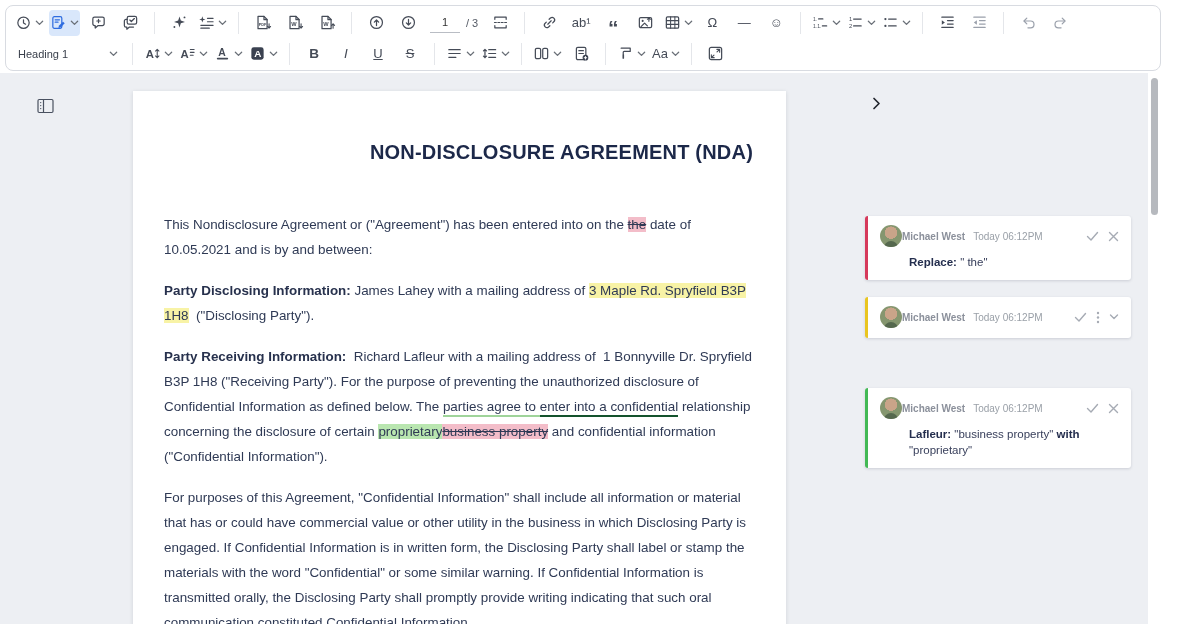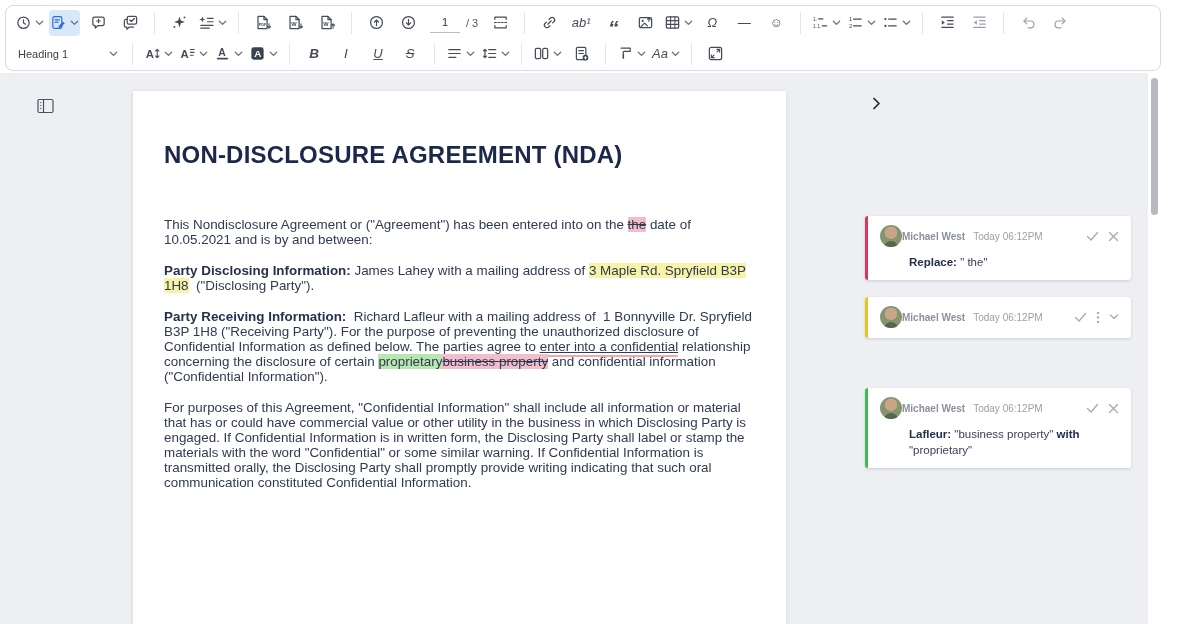--- a/index.html
+++ b/index.html
@@ -9,21 +9,21 @@
   
   .toolbar{position:absolute;left:5px;top:5px;width:1156px;height:66px;border:1px solid #d8dbe1;
     border-radius:8px;background:#fff;display:flex;flex-direction:column;justify-content:space-evenly;
     padding:1px 8px;box-sizing:border-box;}
   .tb-row{display:flex;align-items:center;gap:4px;height:31px;}
   .tb-btn{display:flex;align-items:center;justify-content:center;min-width:26px;height:26px;border-radius:4px;
     color:#454b57;cursor:pointer;padding:0 1px;flex:0 0 auto;}
   .tb-btn.active{background:#d9e7fb;color:#2e6ce0;}
   .tb-btn.dim{color:#9aa0ab;}
   .tb-btn svg.ic{width:17px;height:17px;stroke:currentColor;fill:none;stroke-width:1.3;stroke-linecap:round;stroke-linejoin:round;}
-  .glyph{font-size:13px;line-height:1;color:inherit;font-style:italic;}
+  .glyph{font-size:13px;line-height:1;color:inherit;}
   .glyph.q{font-size:21px;font-weight:700;transform:translateY(5px);}
   .glyph.bld{font-weight:700;font-size:13.5px;}
   .glyph.ita{font-style:italic;font-size:13.5px;}
   .glyph.und{text-decoration:underline;font-size:13px;}
   .glyph.str{text-decoration:line-through;font-size:13px;}
   svg.chev{width:9px;height:6px;stroke:#6a7078;fill:none;stroke-width:1.4;stroke-linecap:round;stroke-linejoin:round;margin-left:3px;flex:0 0 auto;}
   .tb-sep{width:1px;height:22px;background:#e4e6ea;margin:0 6px;flex:0 0 auto;}
   .tb-select{display:flex;align-items:center;justify-content:space-between;width:100px;height:26px;padding:0 4px;
     font-size:11px;color:#3a404c;cursor:pointer;flex:0 0 auto;}
   .pg-ind{display:flex;align-items:center;gap:6px;margin:0 4px;flex:0 0 auto;}
@@ -33,29 +33,29 @@
 
   
   .canvas{position:absolute;left:0;top:73px;width:1148px;height:551px;background:#edeff3;overflow:hidden;}
   .outline-btn{position:absolute;left:36px;top:24px;width:20px;height:19px;color:#4a5160;cursor:pointer;}
   .outline-btn svg{width:19px;height:18px;stroke:currentColor;fill:none;stroke-width:1.2;}
   .collapse-btn{position:absolute;left:872px;top:23px;width:16px;height:16px;cursor:pointer;color:#23272e;}
   .collapse-btn svg{width:9px;height:13px;stroke:currentColor;fill:none;stroke-width:1.7;stroke-linecap:round;stroke-linejoin:round;}
 
   .page{position:absolute;left:133px;top:18px;width:653px;height:620px;background:#fff;
     box-shadow:0 1px 4px rgba(30,40,60,.14);box-sizing:border-box;padding:50px 33px 0 31px;}
-  .page h1{font-size:24px;font-weight:700;color:#1c2849;text-align:left;letter-spacing:.2px;margin:0 0 48px;}
+  .page h1{font-size:20px;font-weight:700;color:#1c2849;text-align:right;letter-spacing:.2px;margin:0 0 48px;}
   .page h2{font-size:17.5px;font-weight:700;color:#1c2849;margin:30px 0 18px;}
-  .page p{font-size:13.4px;line-height:15px;color:#2f3a55;margin:0 0 16px;}
+  .page p{font-size:13.4px;line-height:25px;color:#2f3a55;margin:0 0 16px;}
   .rb{font-weight:700;color:#27314d;margin-top:20px;}
   .r-hl{background:#f8f3a6;}
   .r-del{background:#f3bdc9;text-decoration:line-through;}
   .r-ins{background:#b9e6b0;}
   .r-ug{border-bottom:2px solid #9fd49a;padding-bottom:1px;}
-  .r-up{border-bottom:2px solid #fca5a5;padding-bottom:1px;text-decoration:underline;}
+  .r-up{border-bottom:2px solid #14532d;padding-bottom:1px;}
 
   
   .comments{position:absolute;left:865px;top:0;width:266px;height:551px;}
   .card{position:absolute;left:0;width:266px;background:#fff;border-radius:3px;
     box-shadow:0 1px 3px rgba(30,40,60,.16);border-left:3px solid #ccc;box-sizing:border-box;
     padding:9px 12px 10px 12px;cursor:pointer;}
   .card .hd{display:flex;align-items:center;}
   .avatar{width:22px;height:22px;border-radius:50%;flex:0 0 auto;position:relative;overflow:hidden;
     background:radial-gradient(circle at 50% 35%,#c9a489 0 34%,#85966f 35% 100%);}
   .avatar:after{content:"";position:absolute;left:4px;bottom:-3px;width:14px;height:9px;border-radius:7px 7px 0 0;background:#55684e;}

